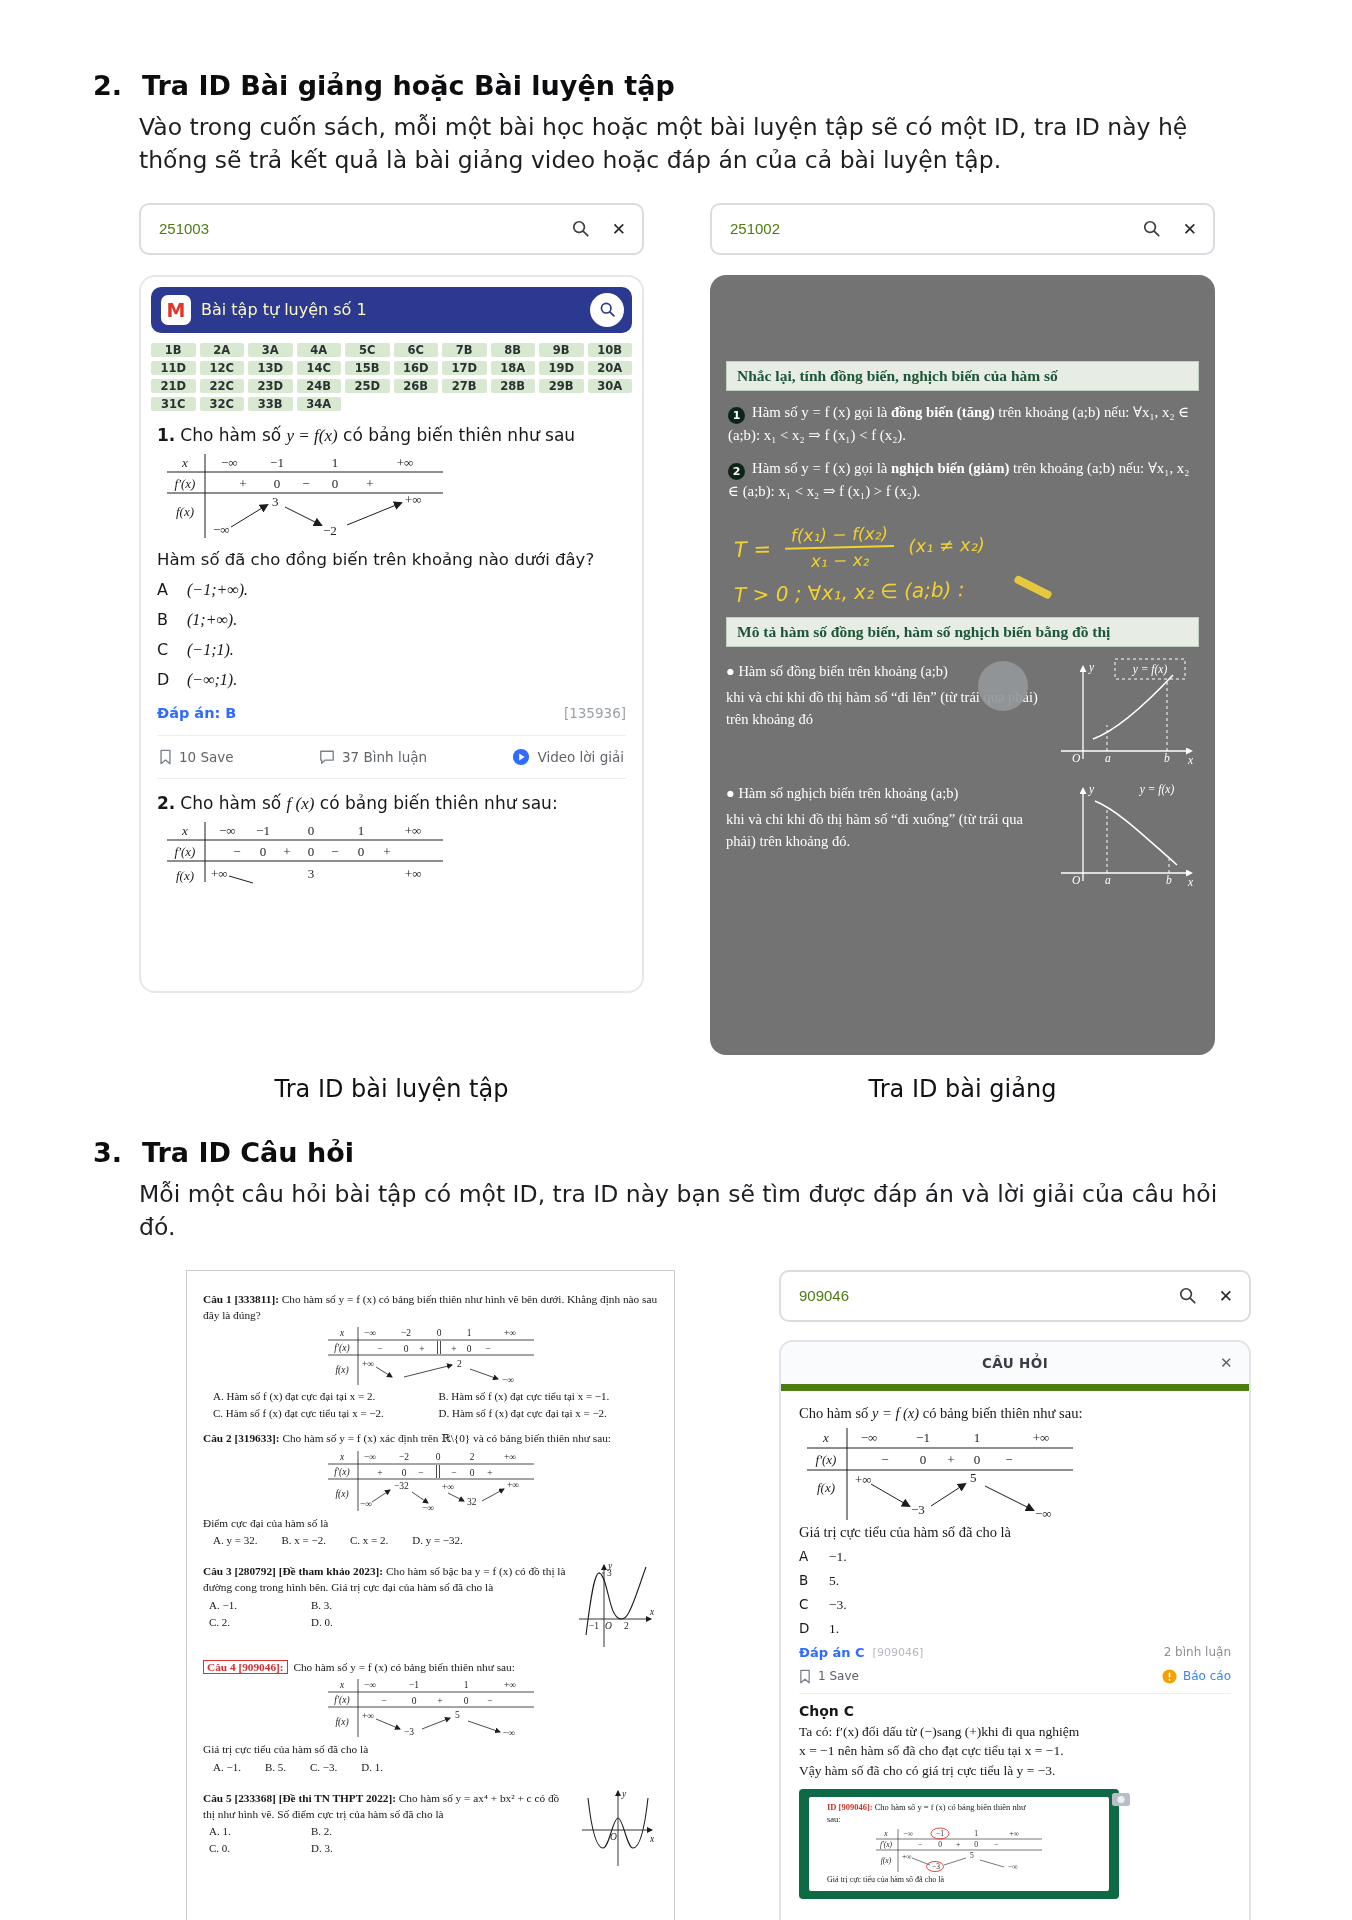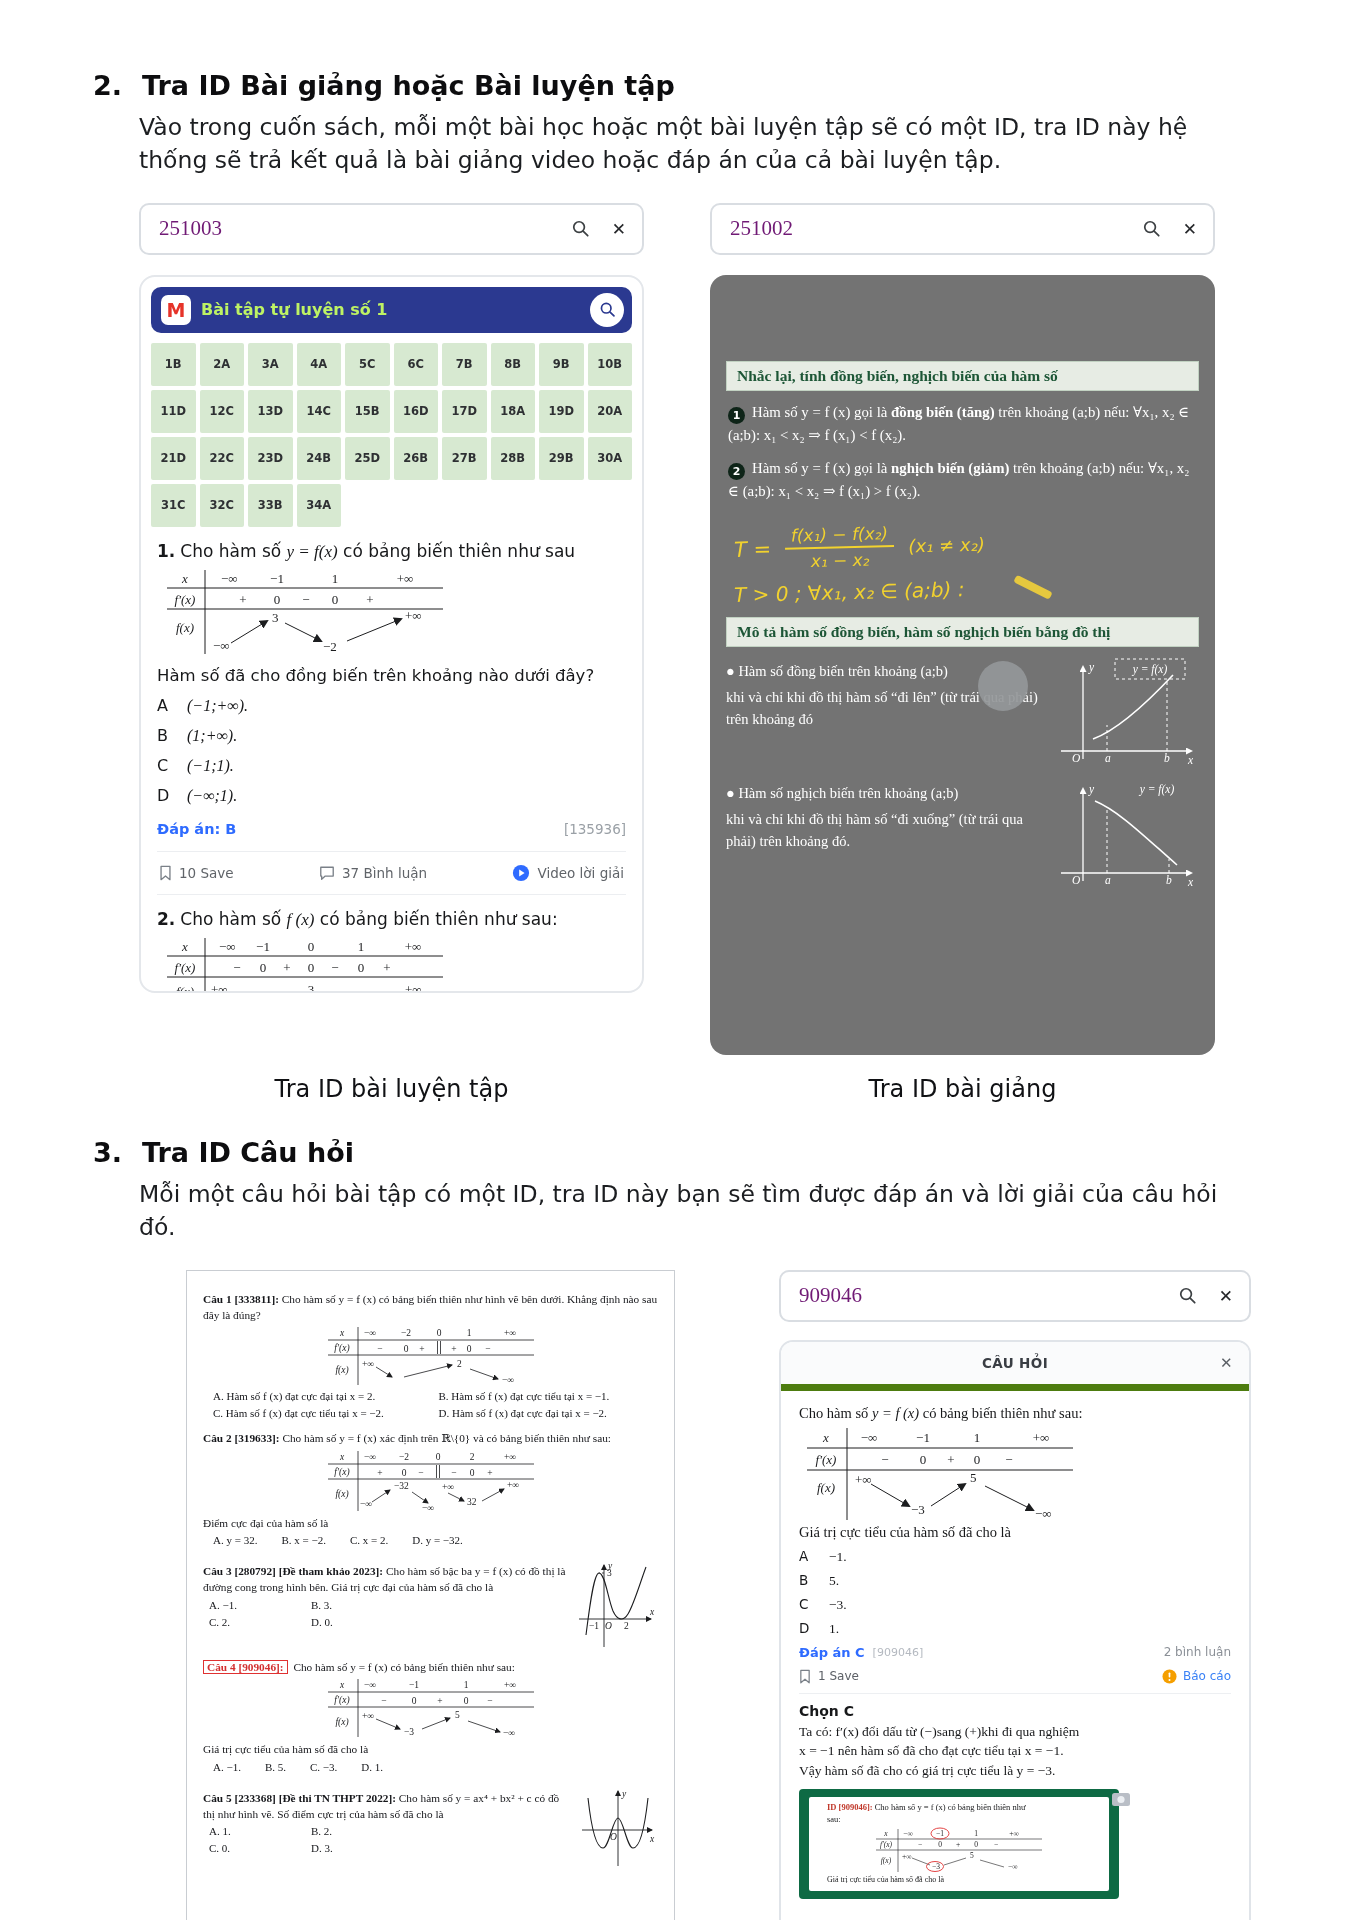--- a/index.html
+++ b/index.html
@@ -11,30 +11,30 @@
   .sec-body{margin:10px 0 0 139px;width:1120px;font-size:23.5px;line-height:1.4;color:#1c1e21;}
   
   .row{display:flex;margin-left:139px;gap:66px;}
   .row1{margin-top:26px;}
   .col{width:505px;flex:0 0 auto;}
   .captions{margin-top:20px;}
   .cap{width:505px;text-align:center;font-size:24px;color:#101114;}
   .row2{margin-top:26px;margin-left:186px;gap:104px;display:flex;}
   
   .searchbox{height:48px;border:2px solid #d9dde2;border-radius:10px;background:#fff;display:flex;align-items:center;padding:0 16px;}
-  .sb-input{flex:1;border:none;outline:none;font-size:21px;color:#701a75;background:transparent;font-family:Liberation Serif, serif;}
+  .sb-input{flex:1;border:none;outline:none;font-size:15px;color:#4d7c0f;background:transparent;font-family:Liberation Sans, sans-serif;}
   .sb-x{margin-left:22px;font-size:17px;color:#26282b;cursor:pointer;}
   
   .quiz-card{margin-top:20px;height:694px;border:2px solid #e4e7eb;border-radius:16px;background:#fff;padding:10px;overflow:hidden;}
   .quiz-header{height:46px;background:#2b3990;border-radius:10px;display:flex;align-items:center;gap:10px;padding:0 8px 0 10px;}
   .quiz-logo{width:30px;height:30px;border-radius:7px;background:#fff;color:#e63329;font-weight:bold;font-size:19px;display:flex;align-items:center;justify-content:center;}
-  .quiz-title{flex:1;color:#bef264;font-weight:bold;font-size:16px;}
+  .quiz-title{flex:1;color:#fef9c3;font-weight:normal;font-size:16px;}
   .quiz-search{width:34px;height:34px;border-radius:50%;background:#fff;display:flex;align-items:center;justify-content:center;}
   .ans-grid{display:grid;grid-template-columns:repeat(10,1fr);gap:4px;margin-top:10px;}
-  .ans-cell{background:#d7e9d1;height:43px;display:flex;align-items:center;justify-content:center;font-size:11.5px;font-weight:600;color:#2e3033;border-radius:2px;}
+  .ans-cell{background:#d7e9d1;height:14px;display:flex;align-items:center;justify-content:center;font-size:11.5px;font-weight:600;color:#2e3033;border-radius:2px;}
   .q-block{padding:12px 6px 0;}
   .q-title{font-size:17px;margin:2px 0 6px;}
   .q-title b{margin-right:5px;}
   .m{font-family:"Liberation Serif","DejaVu Serif",serif;font-style:italic;}
   .q-q{font-size:16.5px;margin:10px 0 10px;max-width:440px;}
   .opt{display:flex;align-items:baseline;gap:16px;font-size:16px;margin:11px 0;}
   .opt .ol{width:14px;}
   .ans-row{display:flex;justify-content:space-between;align-items:center;margin-top:16px;}
   .dap{color:#2e6bff;font-weight:bold;font-size:14.5px;}
   .idtag{color:#9aa0a6;font-size:13.5px;}

